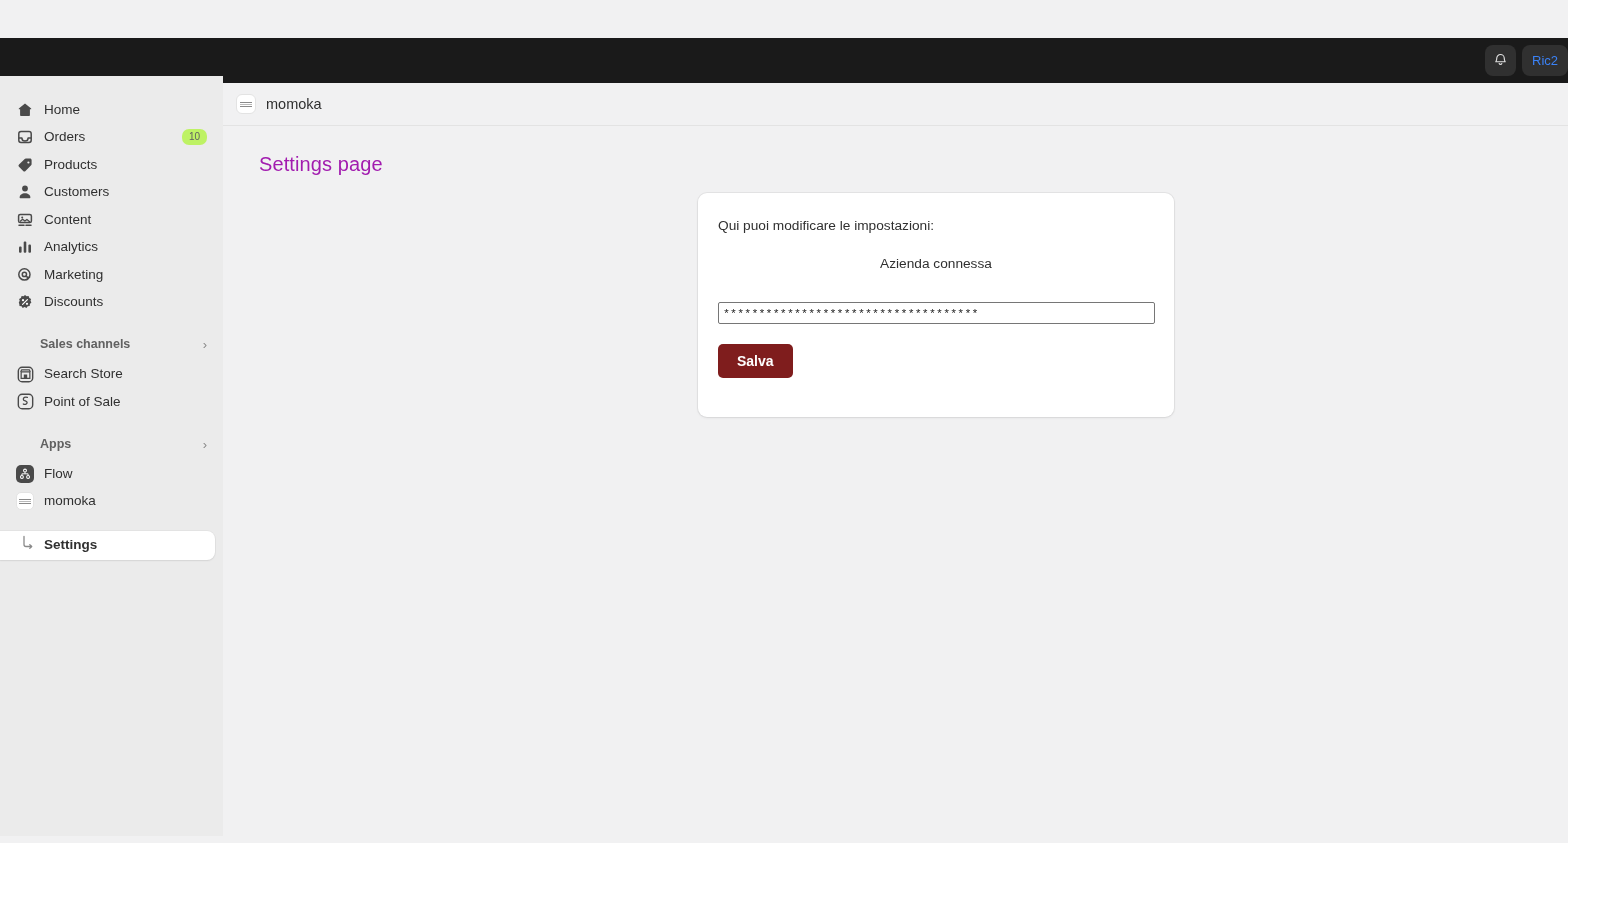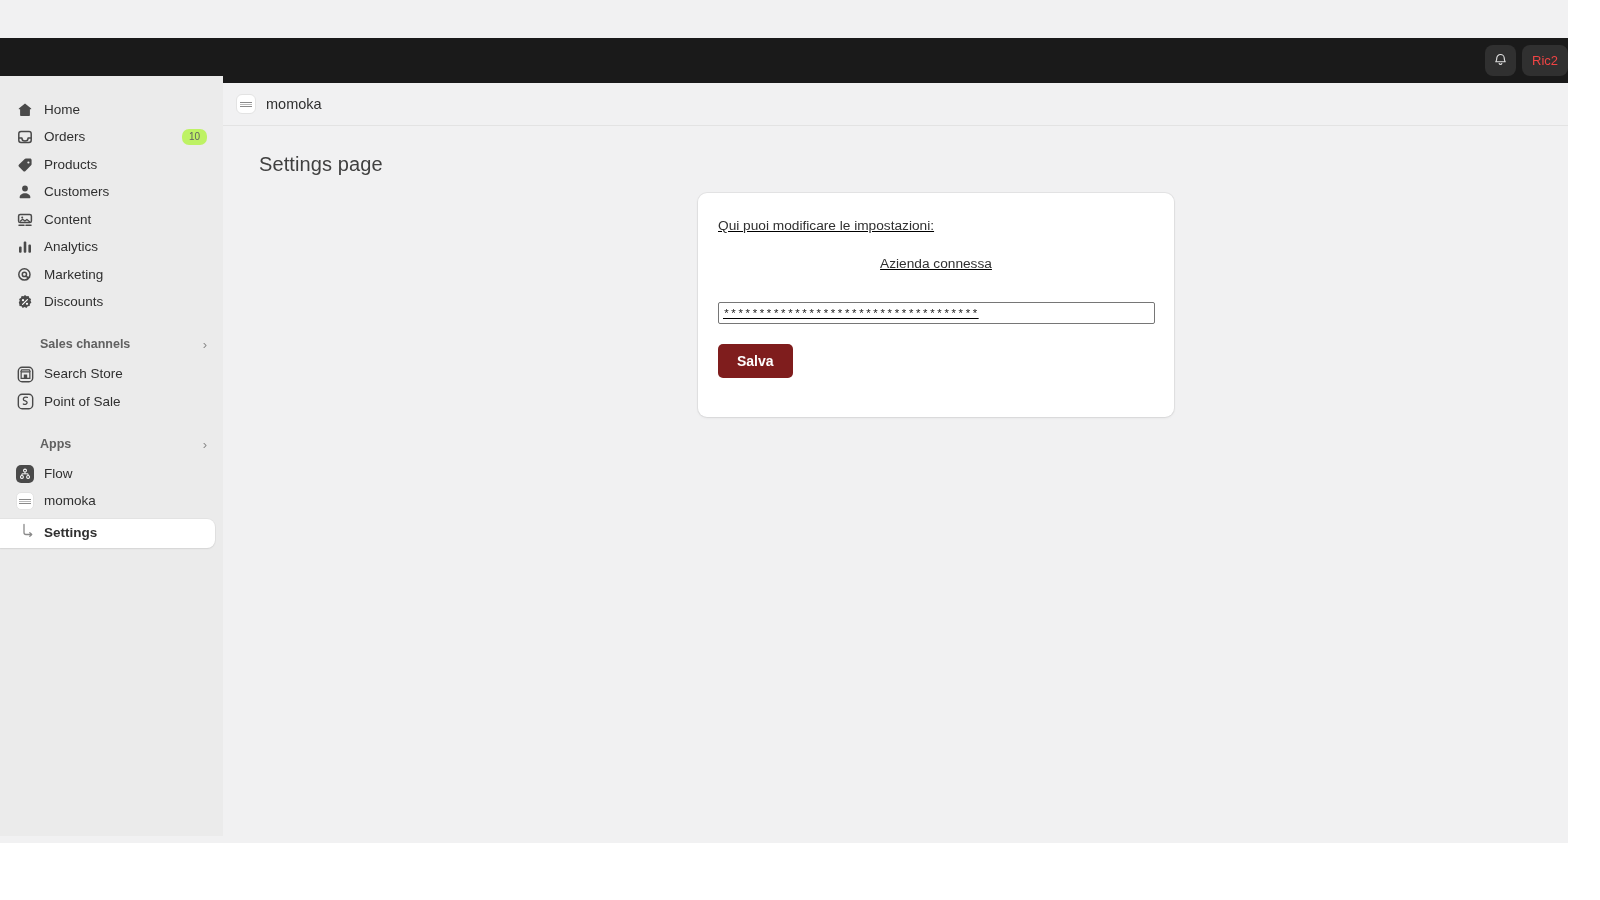--- a/index.html
+++ b/index.html
@@ -49,21 +49,21 @@
   }
   .icon-btn {
     width: 31px; height: 31px; border-radius: 8px;
     background: #303030; border: none;
     display: flex; align-items: center; justify-content: center;
     cursor: pointer;
   }
   .user-chip {
     height: 31px; border-radius: 8px; background: #303030;
     display: flex; align-items: center;
-    padding: 0 10px; color: #ef4444; font-size: 13px;
+    padding: 0 10px; color: #3b82f6; font-size: 13px;
     white-space: nowrap; overflow: hidden;
     width: 46px;
     cursor: pointer;
   }
 
   
   .sidebar {
     position: absolute; left: 0; top: 76px;
     width: 223px; height: 760px;
     background: #ebebeb;
@@ -114,21 +114,21 @@
     overflow: hidden;
   }
   .logo-tile .bars { width: 12px; }
   .logo-tile .bars i {
     display: block; height: 1px; background: #b9b9b9; margin: 1px 0;
   }
   .logo-tile .bars i.dark { background: #8a8a8a; }
   .nav-sub {
     position: relative;
     display: flex; align-items: center;
-    height: 29px; margin: 4px 8px 0 0px;
+    height: 29px; margin: 16px 8px 0 0px;
     padding-left: 16px;
     border-radius: 0 8px 8px 0;
     cursor: pointer;
   }
   .nav-sub.selected {
     background: #ffffff;
     box-shadow: 0 0 0 1px rgba(0,0,0,0.03), 0 1px 2px rgba(0,0,0,0.07);
   }
   .nav-sub .elbow { width: 22px; height: 22px; flex: 0 0 auto; margin-right: 6px; }
   .nav-sub .lbl {
@@ -143,31 +143,30 @@
   }
   .app-header {
     height: 43px; display: flex; align-items: center;
     padding-left: 13px; gap: 10px;
     border-bottom: 1px solid #e3e3e3;
   }
   .app-header .logo-tile { width: 20px; height: 20px; border-radius: 6px; }
   .app-header .name { font-size: 14.5px; color: #303030; line-height: 1; }
   .page-title {
     padding: 27px 0 0 36px;
-    font-size: 20px; color: #404040; letter-spacing: .1px;
+    font-size: 20px; color: #a21caf; letter-spacing: .1px;
   }
 
   .card {
     position: absolute; left: 475px; top: 110px;
     width: 476px; height: 224px;
     background: #ffffff;
     border-radius: 9px;
     box-shadow: 0 0 0 1px rgba(0,0,0,0.05), 0 1px 3px rgba(0,0,0,0.07);
     padding: 26px 20px 0 20px;
-    text-decoration: underline;
   }
   .card p {
     font-size: 13.7px; color: #303030; line-height: 1;
     margin-bottom: 24px;
   }
   .card p.p2 { margin-bottom: 25px; }
   .card p.p3 { margin-bottom: 32px; text-align: center; }
   .pw-input {
     display: block; width: 437px; height: 22px;
     border: 1px solid #767676;

